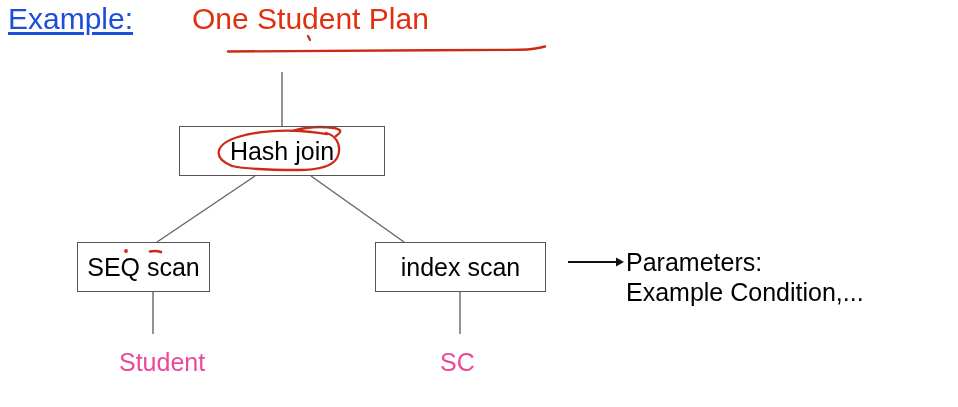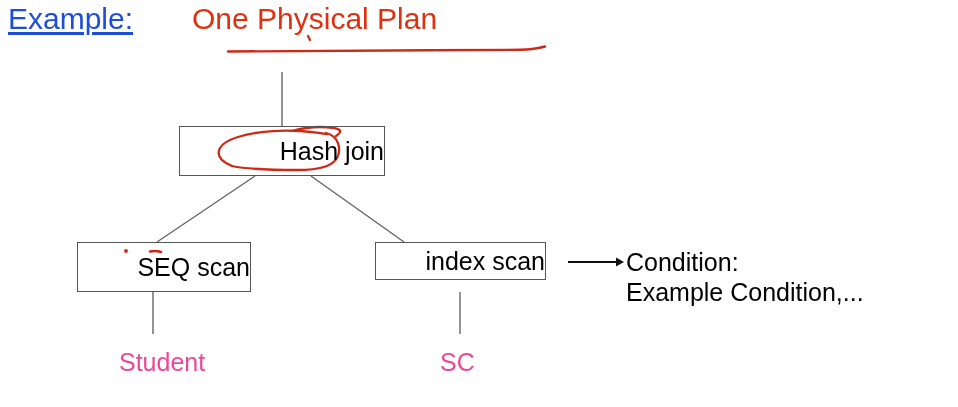--- a/index.html
+++ b/index.html
@@ -44,42 +44,42 @@
     height: 407px;
   }
 
   
   .node-box {
     box-sizing: border-box;
     border: 1px solid #555555;
     background: transparent;
     display: flex;
     align-items: center;
-    justify-content: flex-end;
+    justify-content: center;
     color: #000000;
     font-size: 25px;
     white-space: nowrap;
   }
   #box-hashjoin {
     left: 179px;
     top: 126px;
     width: 206px;
     height: 50px;
   }
   #box-seqscan {
     left: 77px;
     top: 242px;
-    width: 174px;
+    width: 133px;
     height: 50px;
   }
   #box-indexscan {
     left: 375px;
     top: 242px;
     width: 171px;
-    height: 38px;
+    height: 50px;
   }
 
   
   .leaf-label {
     color: #ec4899;
     font-size: 25px;
     white-space: nowrap;
   }
   #label-student { left: 119px; top: 348px; }
   #label-sc      { left: 440px; top: 348px; }
@@ -93,21 +93,21 @@
     line-height: 30px;
     white-space: nowrap;
   }
 </style>
 </head>
 <body>
 
 <div id="slide">
 
   <div class="abs" id="title-example">Example:</div>
-  <div class="abs" id="title-main">One Physical Plan</div>
+  <div class="abs" id="title-main">One Student Plan</div>
 
   <svg class="abs" id="canvas" viewBox="0 0 958 407">
 
     <g stroke="#666666" stroke-width="1.4" fill="none" shape-rendering="geometricPrecision">
 
       <line x1="282" y1="72" x2="282" y2="126"></line>
 
       <line x1="255" y1="176" x2="157" y2="242"></line>
 
       <line x1="311" y1="176" x2="404" y2="242"></line>
@@ -148,17 +148,17 @@
   </div>
 
   <div class="abs node-box" id="box-indexscan">
     <span>index scan</span>
   </div>
 
   <div class="abs leaf-label" id="label-student">Student</div>
   <div class="abs leaf-label" id="label-sc">SC</div>
 
   <div class="abs" id="params-block">
-    <div>Condition:</div>
+    <div>Parameters:</div>
     <div>Example Condition,...</div>
   </div>
 
 </div>
 
 </body></html>

